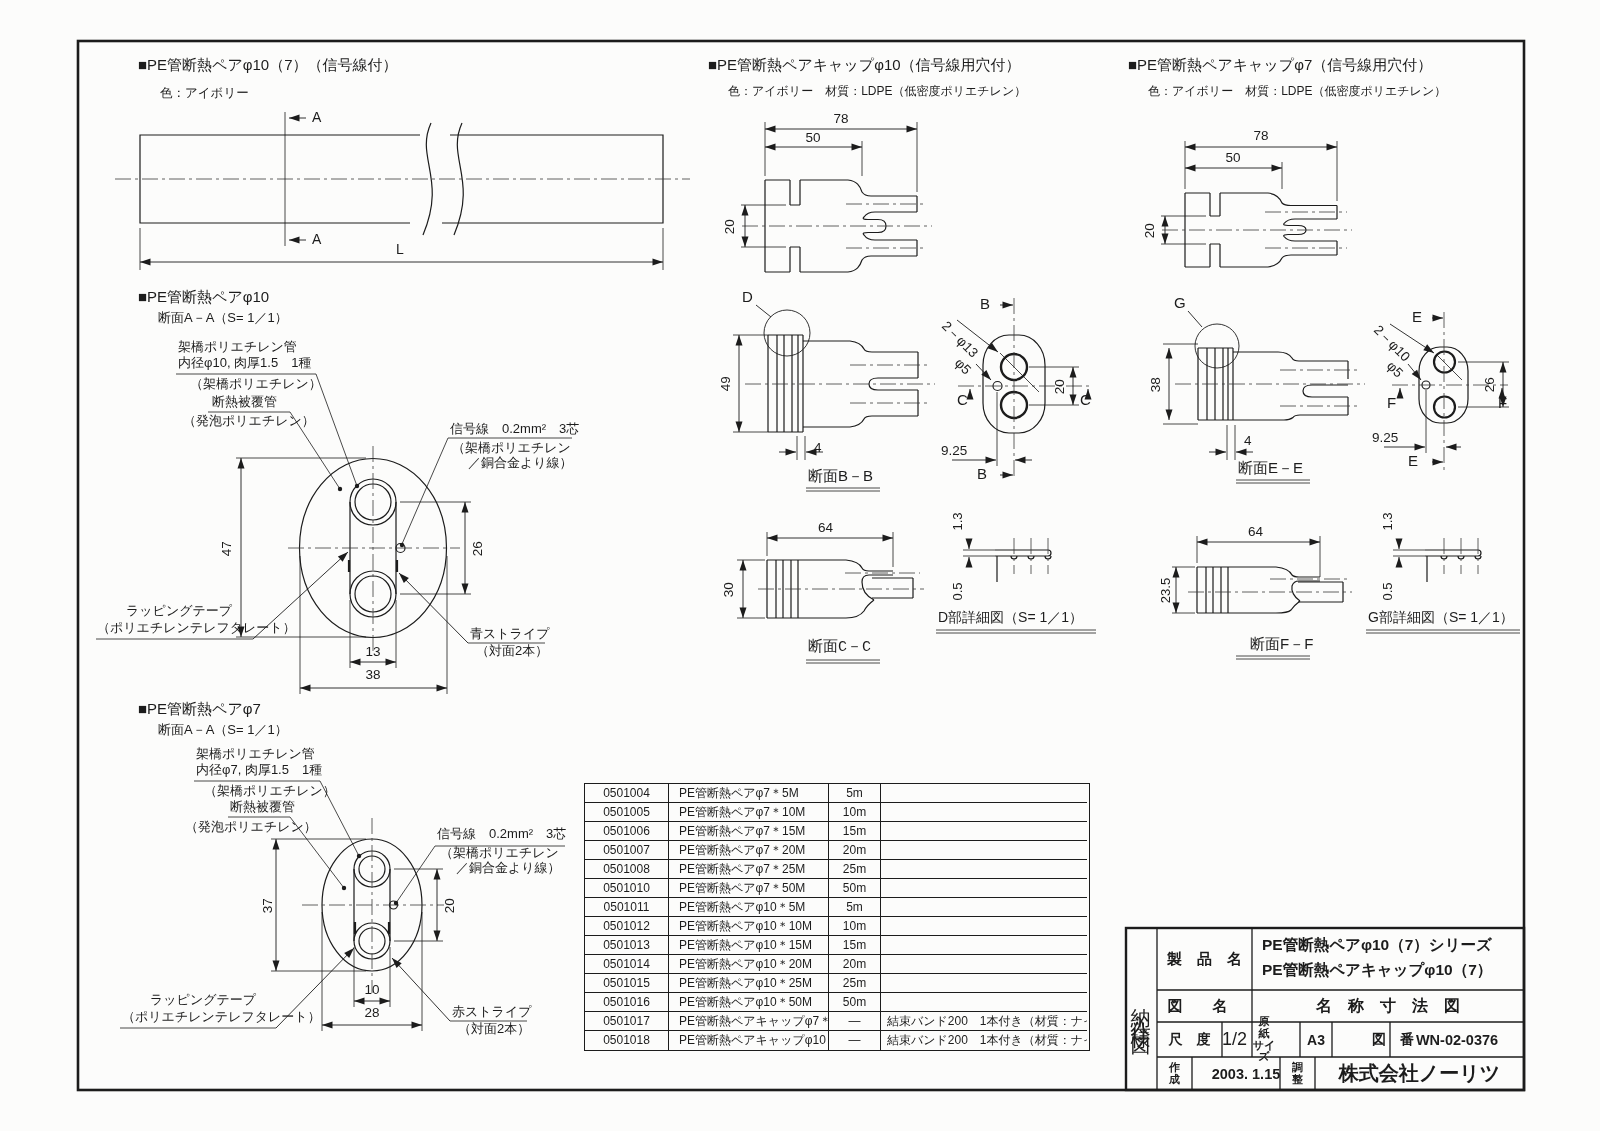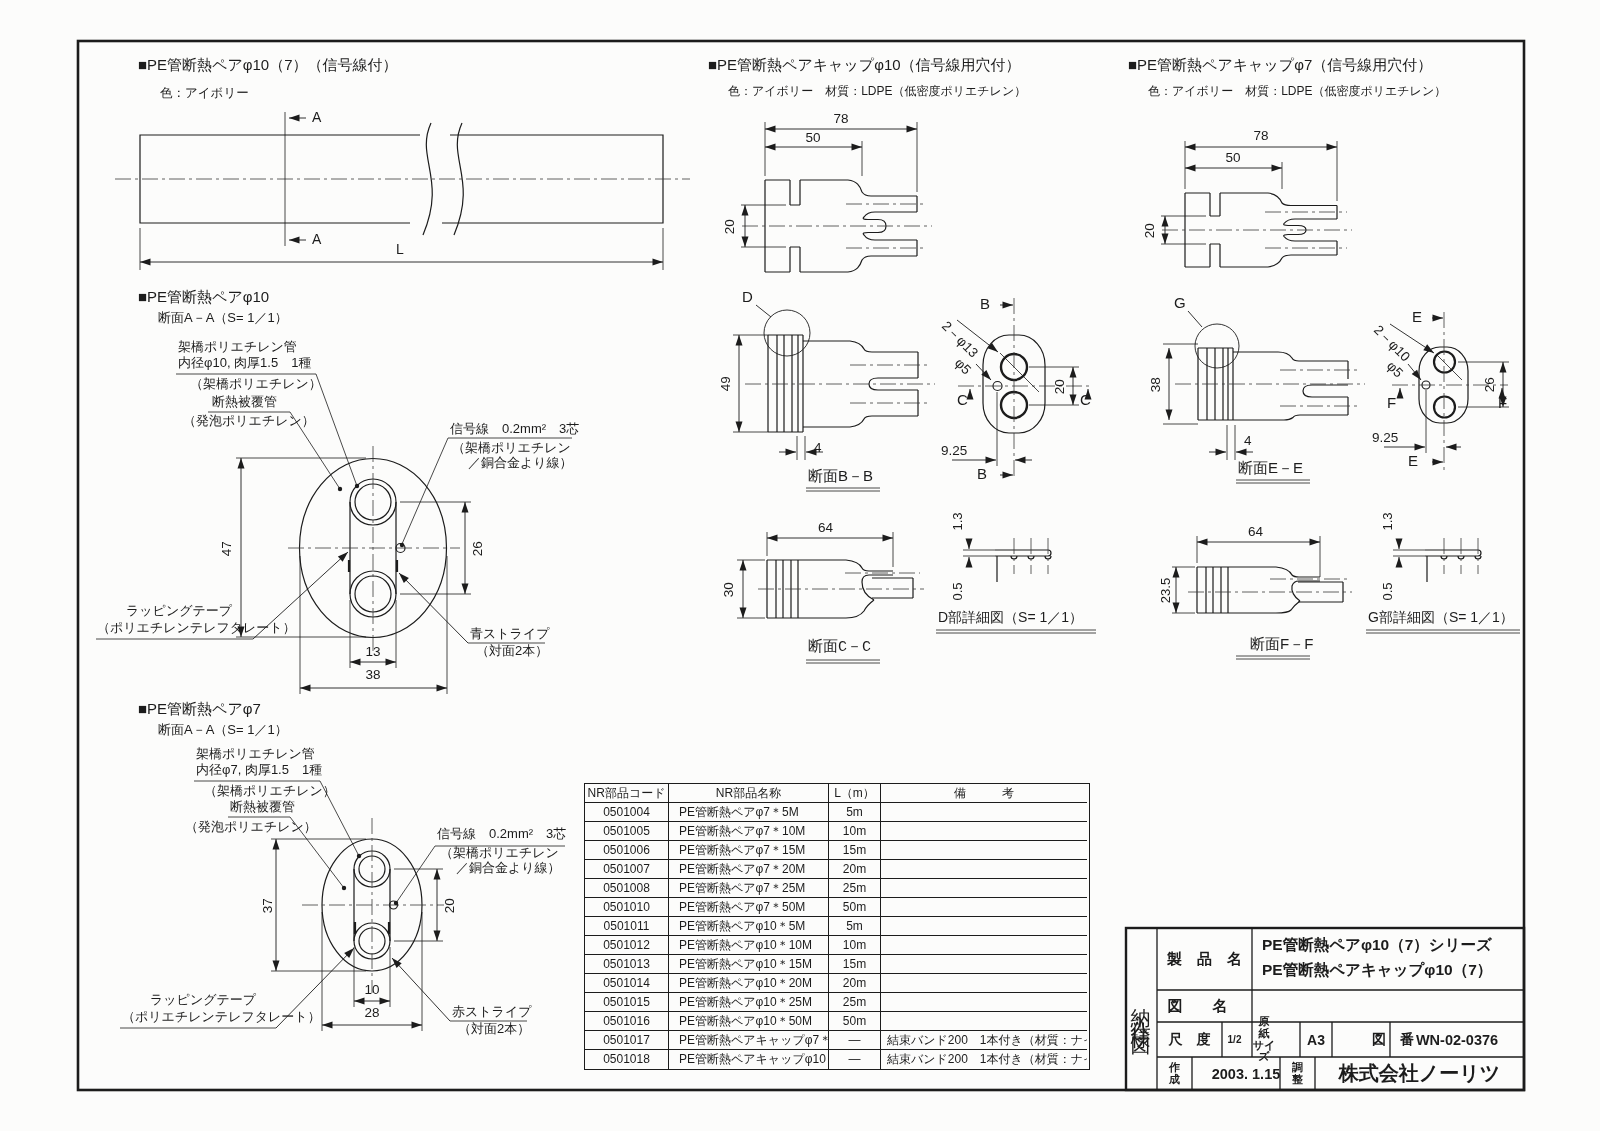--- a/index.html
+++ b/index.html
@@ -313,26 +313,20 @@
 <div class="t" style="left:1372px;top:430px;font-size:13.5px;">9.25</div>
 <div class="t" style="left:1238px;top:635px;font-size:15px;margin-left:12px;">断面F－F</div>
 <div class="t" style="left:1248px;top:524px;font-size:13.5px;">64</div>
 <div class="t rot" style="left:1148px;top:583px;width:36px;font-size:13px;">23.5</div>
 <div class="t" style="left:1368px;top:609px;font-size:14px;">G部詳細図（S= 1／1）</div>
 <div class="t rot" style="left:1370px;top:514px;width:36px;font-size:13px;">1.3</div>
 <div class="t rot" style="left:1370px;top:584px;width:36px;font-size:13px;">0.5</div>
 
 <div id="parts-table">
   <div class="tr">
-    <div class="cc">NR部品コード</div>
-    <div class="cc">NR部品名称</div>
-    <div class="cc">L（m）</div>
-    <div class="cc">備　　　考</div>
-  </div>
-  <div class="tr">
         <div class="cc">0501004</div>
         <div class="cl-name">PE管断熱ペアφ7＊5M</div>
         <div class="cc">5m</div>
         <div class="cl-note"></div>
       </div>
   <div class="tr">
         <div class="cc">0501005</div>
         <div class="cl-name">PE管断熱ペアφ7＊10M</div>
         <div class="cc">10m</div>
         <div class="cl-note"></div>
@@ -409,22 +403,23 @@
         <div class="cc">—</div>
         <div class="cl-note">結束バンド200　1本付き（材質：ナイロン66）</div>
       </div>
 </div>
 
 <div id="tb-doctype">納入仕様図</div>
 <div class="bx" style="left:1157px;top:928px;width:95px;height:62px;font-size:15px;font-weight:600;">製　品　名</div>
 <div class="t b600" style="left:1262px;top:936px;font-size:15.5px;">PE管断熱ペアφ10（7）シリーズ</div>
 <div class="t b600" style="left:1262px;top:961px;font-size:15.5px;">PE管断熱ペアキャップφ10（7）</div>
 <div class="bx" style="left:1157px;top:990px;width:81px;height:32px;font-size:15px;font-weight:600;">図　　名</div>
+<div class="bx b600" style="left:1252px;top:990px;width:272px;height:32px;font-size:16px;">名　称　寸　法　図</div>
 <div class="bx" style="left:1157px;top:1022px;width:65px;height:35px;font-size:14px;font-weight:600;">尺　度</div>
-<div class="bx" style="left:1222px;top:1022px;width:25px;height:35px;font-size:10px;font-weight:700;">1/2</div>
+<div class="bx" style="left:1222px;top:1022px;width:25px;height:35px;font-size:18px;font-weight:400;">1/2</div>
 <div class="bx col" style="left:1252px;top:1022px;width:24px;height:35px;font-size:11px;font-weight:600;">
   <span>原　紙</span>
   <span>サイズ</span>
 </div>
 <div class="bx" style="left:1300px;top:1022px;width:32px;height:35px;font-size:14px;font-weight:600;">A3</div>
 <div class="bx" style="left:1332px;top:1022px;width:58px;height:35px;font-size:14px;font-weight:600;padding-left:32px;">図　番</div>
 <div class="bx" style="left:1390px;top:1022px;width:134px;height:35px;font-size:14.5px;font-weight:600;">WN-02-0376</div>
 <div class="bx col" style="left:1157px;top:1057px;width:35px;height:33px;font-size:11px;font-weight:600;">
   <span>作</span>
   <span>成</span>

